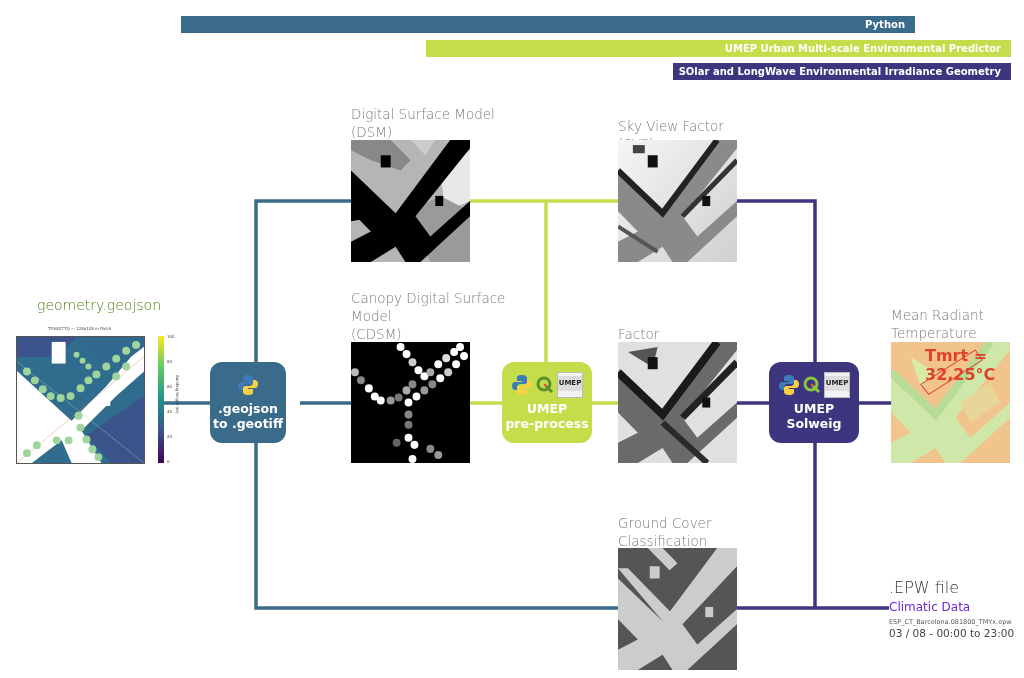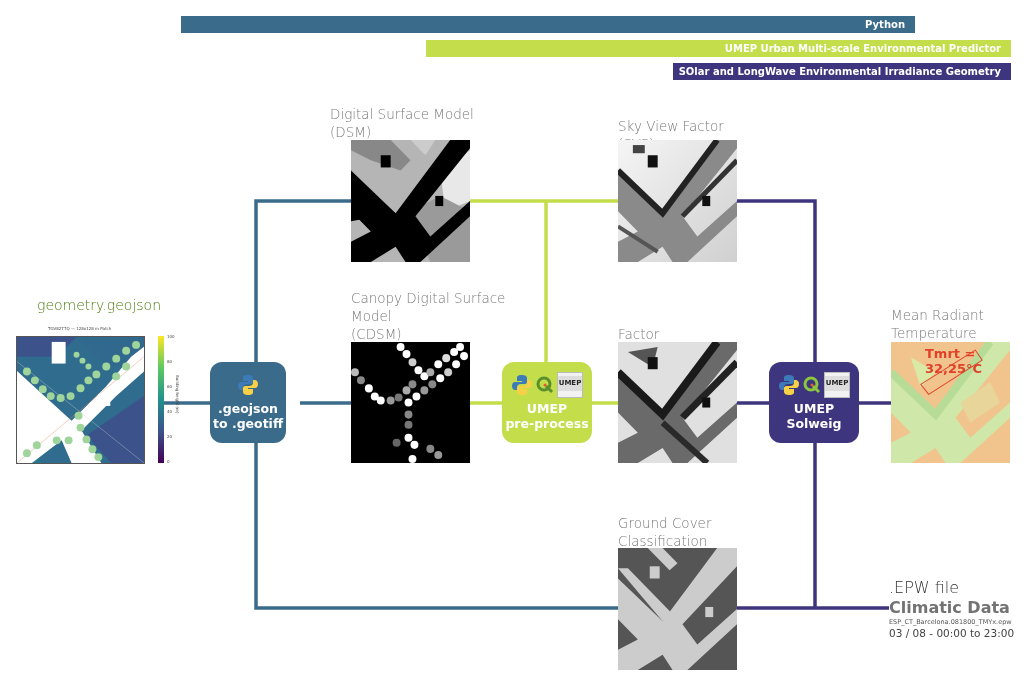--- a/index.html
+++ b/index.html
@@ -23,32 +23,32 @@
   .node .icons { display: flex; justify-content: center; align-items: center; gap: 3px; margin-top: 10px; height: 26px; }
   .node .title { margin-top: 3px; }
   .node-geotiff { left: 210px; top: 362px; width: 76px; height: 81px; background: #3a6b8a; }
   .node-pre     { left: 502px; top: 362px; width: 90px; height: 81px; background: #c3dd4b; }
   .node-solweig { left: 769px; top: 362px; width: 90px; height: 81px; background: #3d357e; }
 
   .umep-logo { width: 26px; height: 26px; background: #f2f2f2; position: relative; border: 1px solid #bbb; }
   .umep-logo span { position: absolute; bottom: 6px; left: 0; right: 0; font-size: 7px; color: #222; font-weight: bold; text-align: center; background: #ddd; }
 
   .epw-title { position: absolute; left: 889px; top: 578px; font-size: 16px; color: #333; font-weight: 300; line-height: 19px; }
-  .epw-sub   { position: absolute; left: 889px; top: 598px; font-size: 16px; color: #737373; font-weight: 700; line-height: 19px; }
+  .epw-sub   { position: absolute; left: 889px; top: 598px; font-size: 12px; color: #6d28d9; font-weight: 400; line-height: 19px; }
   .epw-file  { position: absolute; left: 889px; top: 618px; font-size: 6.5px; color: #555; }
   .epw-date  { position: absolute; left: 889px; top: 627px; font-size: 10.5px; color: #444; }
 
   .geo-title { position: absolute; left: 37px; top: 297px; font-size: 14px; color: #4d7c0f; font-weight: 300; }
   .geo-caption { position: absolute; left: 48px; top: 326px; font-size: 4px; color: #444; }
   .cbar { position: absolute; left: 158px; top: 336px; width: 6px; height: 127px;
           background: linear-gradient(to top, #440154, #3b528b, #21918c, #5ec962, #fde725); }
   .cbar-tick { position: absolute; left: 167px; font-size: 4px; color: #444; }
   .cbar-label { position: absolute; left: 170px; top: 395px; font-size: 4px; color: #444; transform: rotate(90deg); transform-origin: left top; white-space: nowrap; }
 
-  .tmrt { position: absolute; left: 925px; top: 346px; font-size: 13px; color: #e0412b; font-weight: bold; }
+  .tmrt { position: absolute; left: 925px; top: 346px; font-size: 16px; color: #e0412b; font-weight: bold; }
 </style>
 </head>
 <body>
 
 <div class="band band-python">Python</div>
 <div class="band band-umep">UMEP Urban Multi-scale Environmental Predictor</div>
 <div class="band band-solweig">SOlar and LongWave Environmental Irradiance Geometry</div>
 
 <svg class="wires" viewBox="0 0 1024 678">
   <g fill="none" stroke-width="3.5">
@@ -132,21 +132,21 @@
   <div class="icons">
     <svg width="22" height="22" viewBox="0 0 22 22">
       <path d="M11 1 C6 1 6 3 6 4 V7 H11 V8 H4 C2 8 1 10 1 12 C1 15 3 16 4 16 H6 V13 C6 11 8 10 10 10 H14 C15 10 16 9 16 8 V4 C16 2 14 1 11 1 Z" fill="#3d7ab8"></path>
       <path d="M11 21 C16 21 16 19 16 18 V15 H11 V14 H18 C20 14 21 12 21 10 C21 7 19 6 18 6 H16 V9 C16 11 14 12 12 12 H8 C7 12 6 13 6 14 V18 C6 20 8 21 11 21 Z" fill="#f7d046"></path>
     </svg>
   </div>
   <div class="title">.geojson</div>
   <div>to .geotiff</div>
 </div>
 
-<div class="label" style="left:330px; top:105px;">
+<div class="label" style="left:351px; top:105px;">
   <div>Digital Surface Model</div>
   <div>(DSM)</div>
 </div>
 <div class="img-box" style="left:351px; top:140px; width:119px; height:122px;">
   <svg viewBox="0 0 120 120" preserveAspectRatio="none">
     <rect width="120" height="120" fill="#b5b5b5"></rect>
     <polygon points="0,0 40,0 60,20 50,30 20,20 0,10" fill="#888"></polygon>
     <polygon points="60,0 85,0 75,15" fill="#ccc"></polygon>
     <polygon points="90,30 120,10 120,60 95,70" fill="#e8e8e8"></polygon>
     <polygon points="60,70 90,55 120,70 120,120 80,120" fill="#9a9a9a"></polygon>

